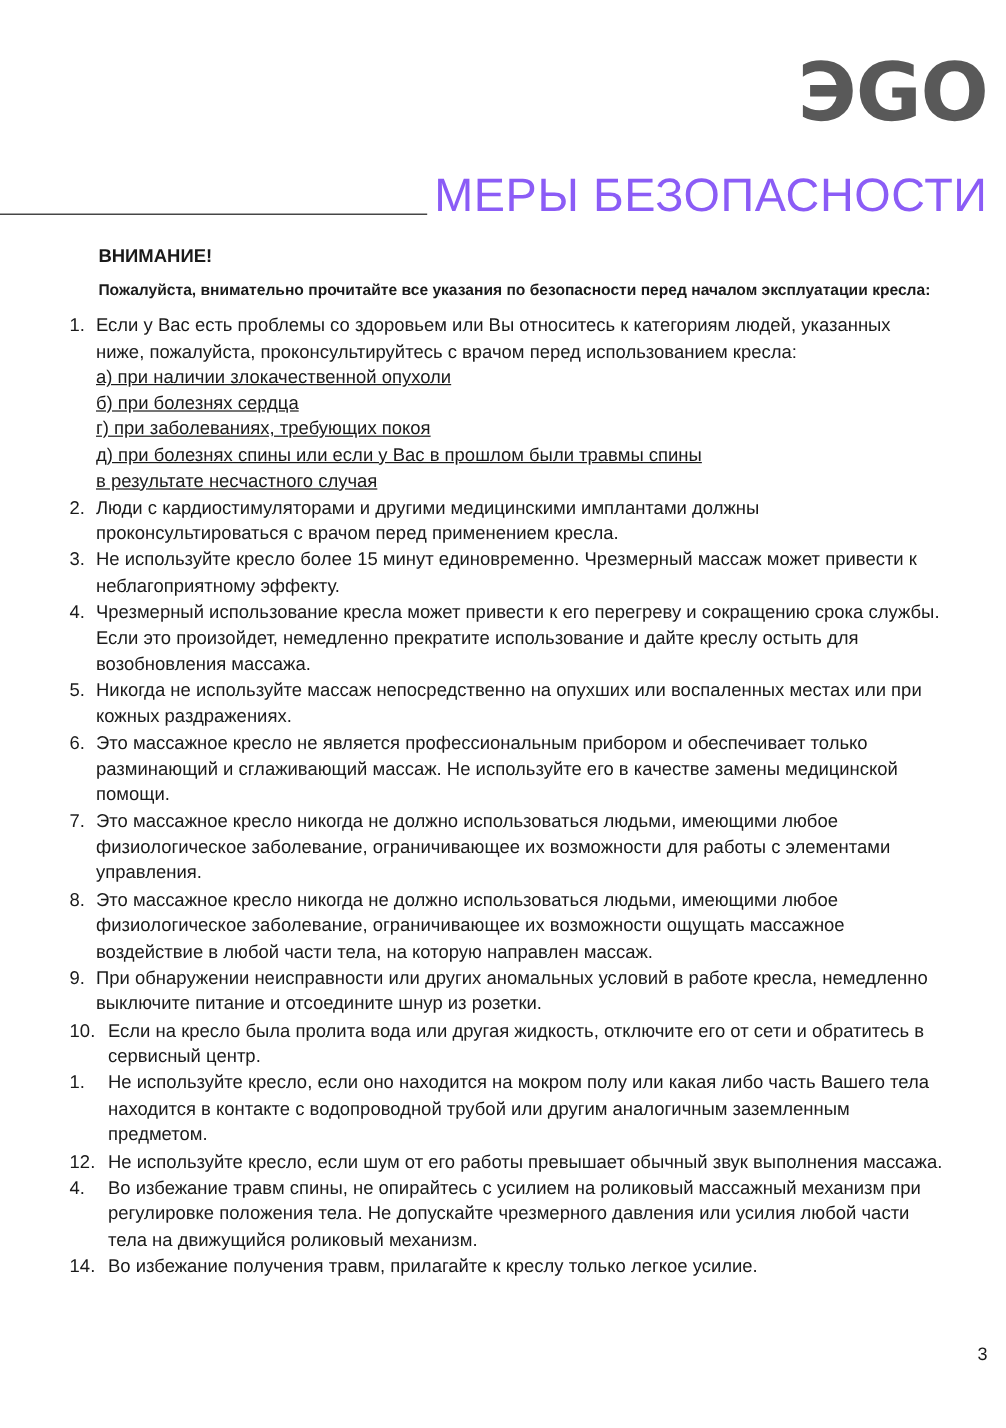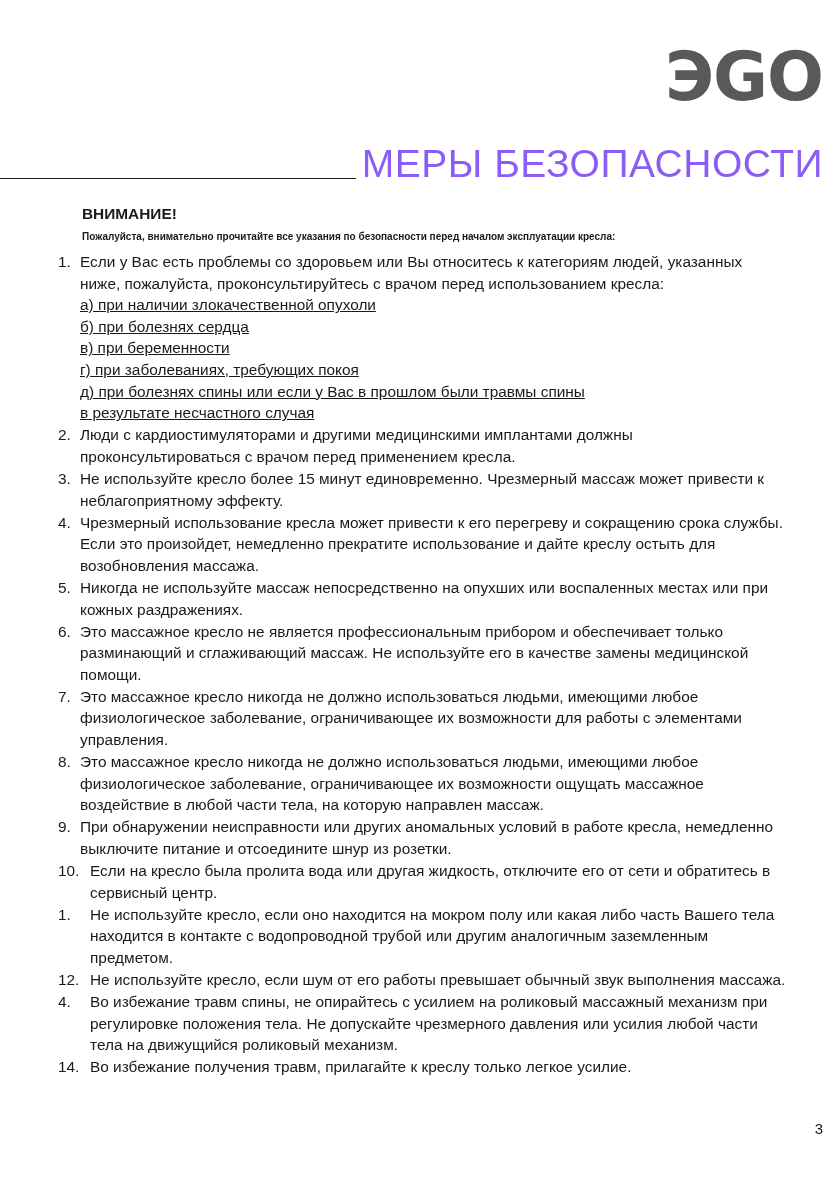--- a/index.html
+++ b/index.html
@@ -80,22 +80,22 @@
     line-height: 21.6px;
   }
   .notice-title {
     font-weight: 700;
     font-size: 15.4px;
     line-height: 22px;
     margin-bottom: 1px;
   }
   .notice-text {
     font-weight: 700;
-    font-size: 10px;
-    line-height: 21px;
+    font-size: 13px;
+    line-height: 31px;
   }
 
   ol.safety-list {
     list-style: none;
     margin: 4px 0 0 0;
     padding: 0;
   }
   ol.safety-list > li {
     position: relative;
     padding-left: 22px;
@@ -168,21 +168,20 @@
 
     <ol class="safety-list">
 
       <li>
         <span class="li-num">1.</span>
         <span class="li-body">
           <span class="li-para">Если у Вас есть проблемы со здоровьем или Вы относитесь к категориям людей, указанных ниже, пожалуйста, проконсультируйтесь с врачом перед использованием кресла:</span>
           <ul class="sub-list">
             <li>а) при наличии злокачественной опухоли</li>
             <li>б) при болезнях сердца</li>
-            <li>в) при беременности</li>
             <li>г) при заболеваниях, требующих покоя</li>
             <li>д) при болезнях спины или если у Вас в прошлом были травмы спины</li>
             <li>в результате несчастного случая</li>
           </ul>
         </span>
       </li>
 
       <li>
         <span class="li-num">2.</span>
         <span class="li-body">Люди с кардиостимуляторами и другими медицинскими имплантами должны проконсультироваться с врачом перед применением кресла.</span>

